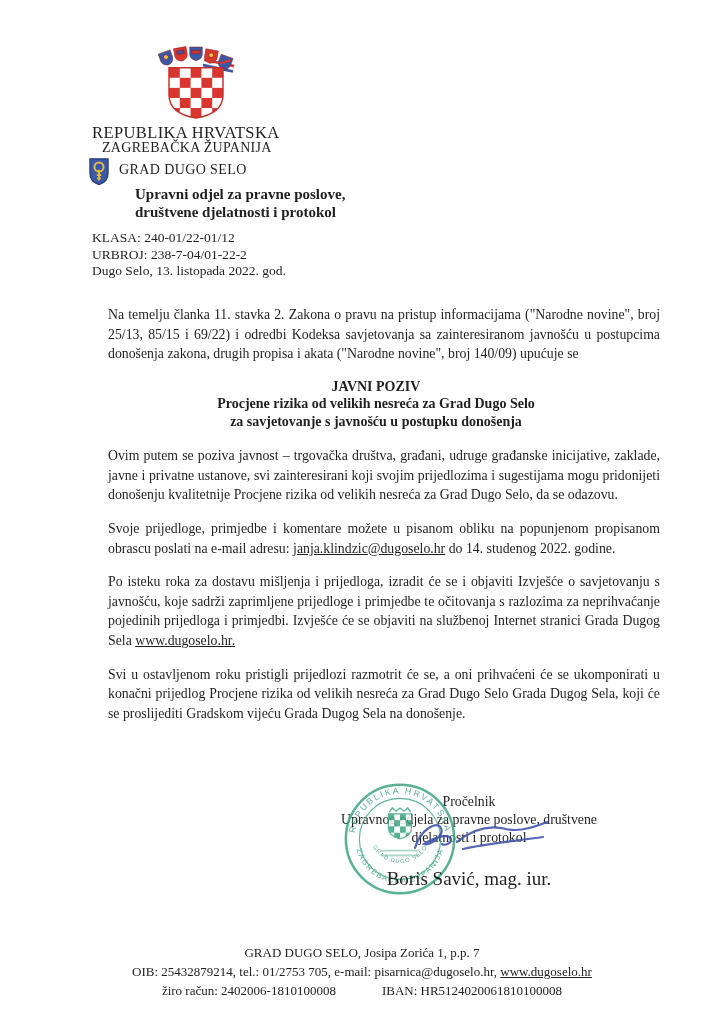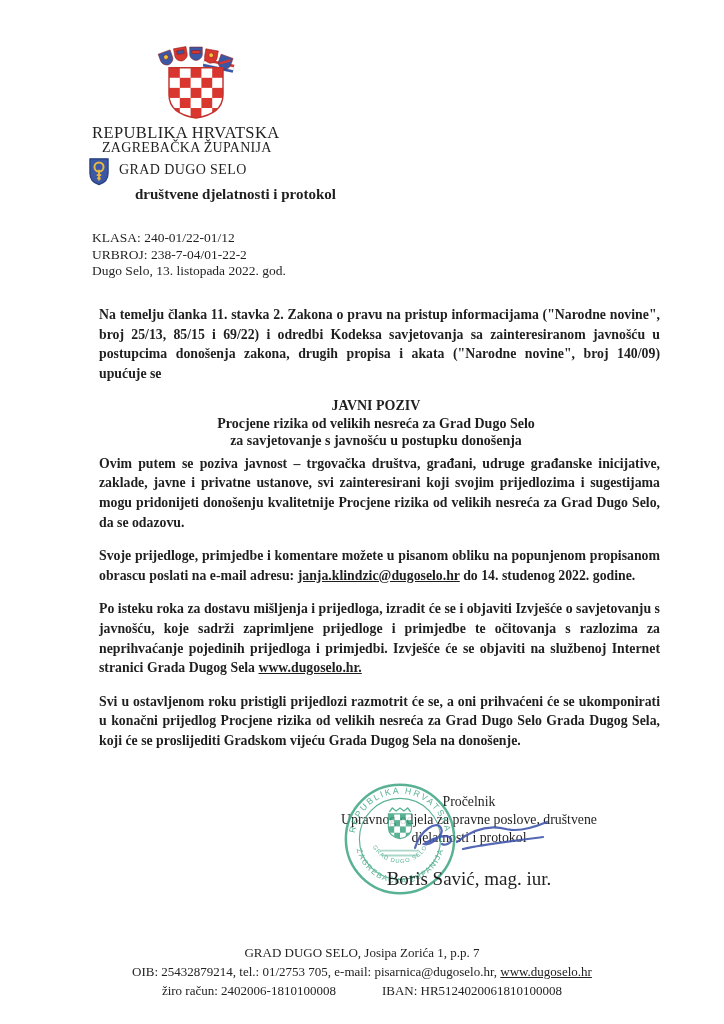--- a/index.html
+++ b/index.html
@@ -11,22 +11,22 @@
   .abs{position:absolute;}
   
   .country{left:92px;top:123px;font-size:16.5px;letter-spacing:.4px;}
   .county{left:102px;top:140px;font-size:14px;letter-spacing:.3px;}
   .city-row{left:88px;top:157px;display:flex;align-items:flex-start;gap:9px;}
   .city-label{font-size:14px;letter-spacing:.4px;margin-top:5px;}
   .dept{left:135px;top:185px;font-size:15px;font-weight:bold;line-height:18px;}
   .meta{left:92px;top:230px;font-size:13.5px;line-height:16.5px;}
   
   .body-col{left:92px;top:305px;width:568px;font-size:13.8px;line-height:19.6px;text-align:justify;}
-  .body-col p{margin:0 0 14px 7px;font-weight:bold;}
-  .doc-title{text-align:center;font-weight:bold;line-height:17.5px;margin:2px 0 4px 0;font-size:14px;}
+  .body-col p{margin:0 0 14px 16px;}
+  .doc-title{text-align:center;font-weight:bold;line-height:17.5px;margin:2px 0 16px 0;font-size:14px;}
   a.lnk{color:inherit;text-decoration:underline;cursor:pointer;}
   
   .sig-block{left:318px;top:777px;width:302px;text-align:center;font-size:13.8px;line-height:18px;margin-top:16px;}
   .sig-name{left:318px;top:843px;width:302px;text-align:center;font-size:19px;margin-top:25px;}
   .stamp{left:342px;top:781px;width:116px;height:116px;opacity:.82;}
   .scribble{left:405px;top:816px;width:150px;height:44px;}
   
   .footer{left:0;top:943px;width:724px;text-align:center;font-size:13px;line-height:19px;color:#222;}
   .footer .gap{display:inline-block;width:46px;}
 </style>
@@ -97,20 +97,21 @@
 
     <svg width="22" height="29" viewBox="0 0 24 32">
       <path d="M2,2 H22 V18 C22,26 16,29.4 12,30.5 C8,29.4 2,26 2,18 Z" fill="#3b57a5" stroke="#273f7d" stroke-width="1.4"></path>
       <circle cx="12" cy="11" r="5" fill="none" stroke="#e9b93b" stroke-width="2.2"></circle>
       <path d="M12,14 V26 M9.5,20 H14.5 M10,23.5 H14" stroke="#e9b93b" stroke-width="2" fill="none"></path>
     </svg>
     <span class="city-label">GRAD DUGO SELO</span>
   </div>
 
   <div class="abs dept">
+    <div>Upravni odjel za pravne poslove,</div>
     <div>društvene djelatnosti i protokol</div>
   </div>
 
   <div class="abs meta">
     <div>KLASA: 240-01/22-01/12</div>
     <div>URBROJ: 238-7-04/01-22-2</div>
     <div>Dugo Selo, 13. listopada 2022. god.</div>
   </div>
 
   <div class="abs body-col">

